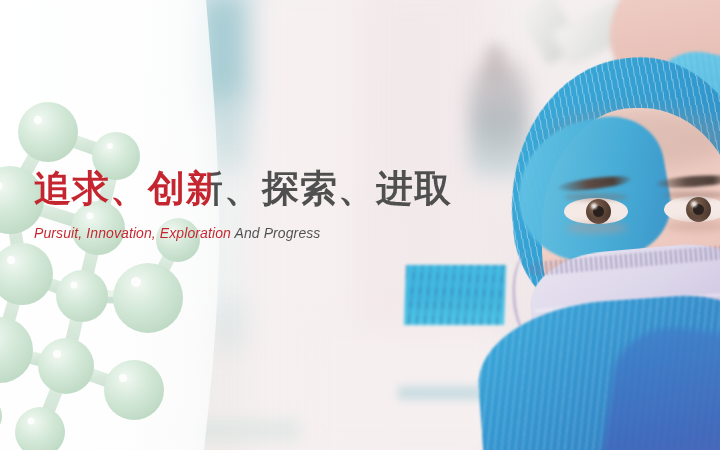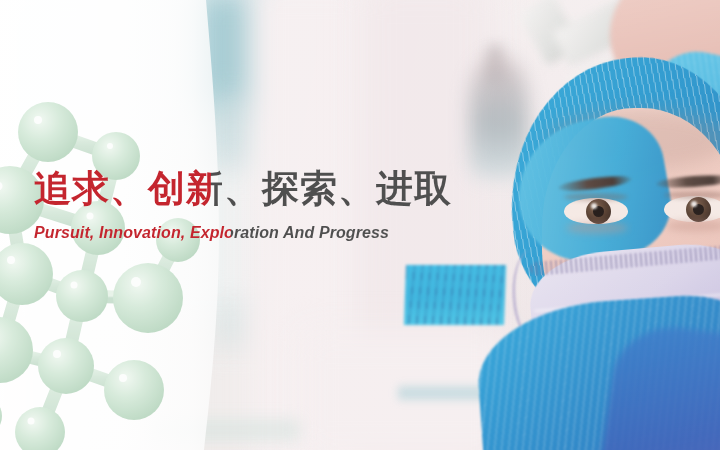--- a/index.html
+++ b/index.html
@@ -292,22 +292,22 @@
     line-height: 46px;
     white-space: nowrap;
     background-image: linear-gradient(90deg, #c4252e 0%, #c4252e 31.6%, #4f4f4f 31.6%, #4f4f4f 100%);
     -webkit-background-clip: text;
     background-clip: text;
     color: transparent;
     -webkit-text-fill-color: transparent;
   }
   .subline {
     margin: 9px 0 0 0;
-    font-size: 16px;
-    font-weight: bold;
+    font-size: 14px;
+    font-weight: normal;
     font-style: italic;
     letter-spacing: .1px;
     line-height: 24px;
     white-space: nowrap;
     background-image: linear-gradient(90deg, #c4252e 0%, #c4252e 35.2%, #4f4f4f 35.2%, #4f4f4f 100%);
     -webkit-background-clip: text;
     background-clip: text;
     color: transparent;
     -webkit-text-fill-color: transparent;
   }

